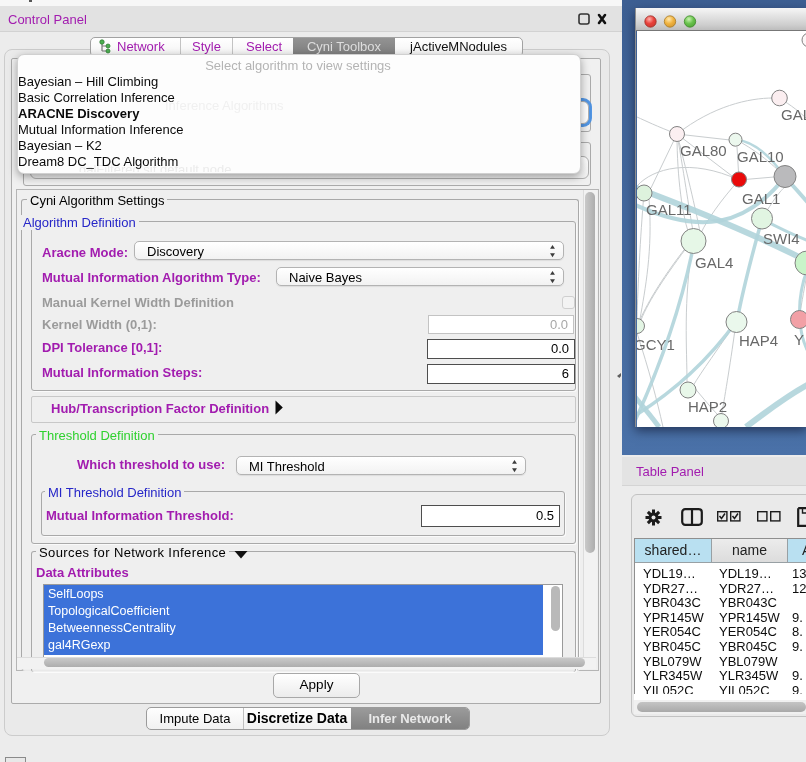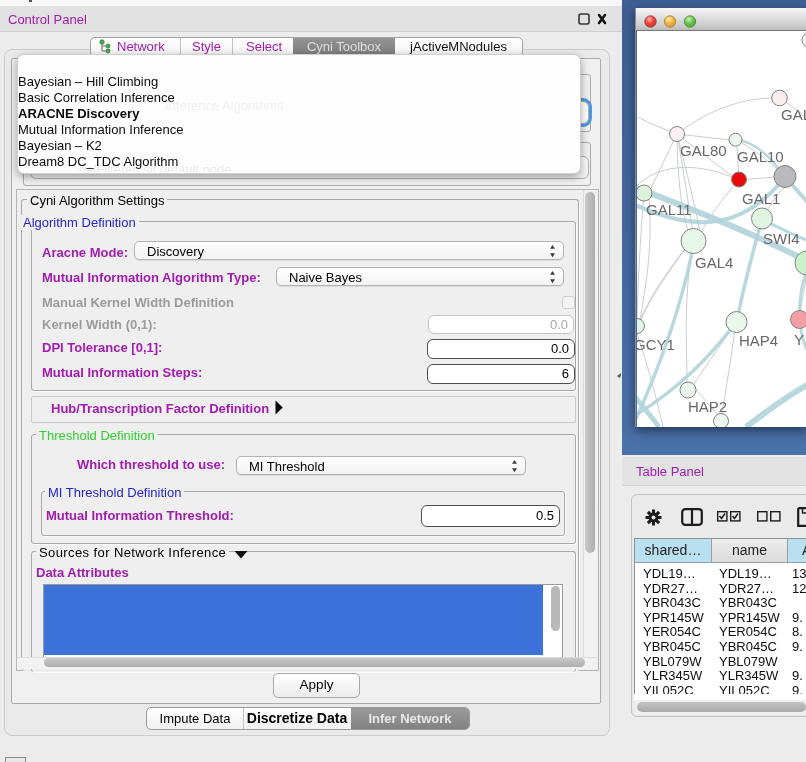--- a/index.html
+++ b/index.html
@@ -11,21 +11,21 @@
   .b{font-weight:bold;}
   .dis{color:#9b9b9b;}
   .gbox{position:absolute;border:1px solid #a9a9a9;border-radius:3px;
         box-shadow:inset 0 0 0 0 #fff, 1px 1px 0 rgba(255,255,255,.7);}
   .gtitle{position:absolute;font-size:13px;background:#efefef;padding:0 3px;white-space:nowrap;}
   .combo{position:absolute;background:linear-gradient(#ffffff,#f2f2f2);
          border:1px solid #b3b3b3;border-radius:5px;
          font-size:13px;color:#000;box-shadow:0 1px 1px rgba(0,0,0,0.08);}
   .combo .ct{position:absolute;left:12px;top:1px;}
   .combo .arr{position:absolute;right:7px;top:1.5px;width:7px;height:14px;}
-  .field{position:absolute;background:#fff;font-size:13px;text-align:right;border-radius:6px;}
+  .field{position:absolute;background:#fff;font-size:13px;text-align:right;}
 </style>
 </head>
 <body>
 
 <div class="abs" style="left:0;top:0;width:806px;height:6px;background:#f7f7f7;"></div>
 <div class="abs" style="left:29px;top:0;width:3px;height:2px;background:#555;"></div>
 
 <div class="abs" style="left:0;top:6px;width:622px;height:25px;background:#e2e2e2;border-bottom:1px solid #d2d2d2;"></div>
 <div class="lbl" style="left:8px;top:12px;">Control Panel</div>
 
@@ -108,20 +108,21 @@
 <div class="gbox" style="left:31px;top:551px;width:543px;height:120px;border-bottom:none;"></div>
 <div class="gtitle" style="left:36px;top:545px;letter-spacing:0.4px;">Sources for Network Inference</div>
 <svg class="abs" style="left:234px;top:550px;" width="14" height="9" viewBox="0 0 14 9">
     <path d="M0.5 1 L13.5 1 L7 8.5 Z" fill="#111"></path>
   </svg>
 
 <div class="lbl b" style="left:36px;top:565px;">Data Attributes</div>
 
 <div class="abs" style="left:43px;top:584px;width:518px;height:73px;background:#fff;border:1px solid #9a9a9a;overflow:hidden;">
   <div style="position:absolute;left:0;top:0;width:499px;height:70px;background:#3c72d9;"></div>
+  <div style="position:absolute;left:4px;top:1px;font-size:12.5px;line-height:16.9px;color:#fff;">SelfLoops<br>TopologicalCoefficient<br>BetweennessCentrality<br>gal4RGexp</div>
   <div style="position:absolute;right:2px;top:1px;width:9px;height:45px;background:#b9b9b9;border-radius:5px;"></div>
 </div>
 
 <div class="abs" style="left:583px;top:190px;width:13px;height:467px;background:#f2f2f2;border-left:1px solid #dcdcdc;"></div>
 <div class="abs" style="left:585px;top:192px;width:10px;height:361px;background:linear-gradient(90deg,#c9c9c9,#adadad);border-radius:6px;"></div>
 <div class="abs" style="left:17px;top:657px;width:579px;height:11px;background:#f2f2f2;border-top:1px solid #dcdcdc;"></div>
 <div class="abs" style="left:44px;top:658px;width:541px;height:9px;background:linear-gradient(#c9c9c9,#adadad);border-radius:5px;"></div>
 
 <div class="abs" style="left:273px;top:673px;width:85px;height:23px;background:linear-gradient(#ffffff,#ececec);border:1px solid #a8a8a8;border-radius:5px;text-align:center;font-size:13.5px;line-height:22px;">Apply</div>
 
@@ -145,20 +146,21 @@
   <path d="M3 3 L3 12 M3 7 L9 7 M3 12 L9 12" stroke="#777" stroke-width="1.2" fill="none"></path>
   <circle cx="3" cy="3" r="2.2" fill="#4caf50" stroke="#2d7d32" stroke-width="0.8"></circle>
   <circle cx="9" cy="7" r="2" fill="#4caf50" stroke="#2d7d32" stroke-width="0.8"></circle>
   <circle cx="9" cy="12" r="2" fill="#4caf50" stroke="#2d7d32" stroke-width="0.8"></circle>
 </svg>
 
 <div class="abs" style="left:17px;top:54px;width:562px;height:118px;background:#fdfdfd;border:1px solid #d0d0d0;border-radius:7px;box-shadow:0 3px 9px rgba(0,0,0,0.35);"></div>
 <div class="abs" style="left:17px;top:54px;width:562px;height:118px;font-size:13px;overflow:hidden;">
   <div style="position:absolute;left:62px;top:108px;color:#ebebeb;">galFiltered.sif default node</div>
   <div style="position:absolute;left:148px;top:44px;color:#f0f0f0;">Inference Algorithms</div>
+  <div style="position:absolute;left:0;top:4px;width:100%;text-align:center;color:#b4b4b4;">Select algorithm to view settings</div>
   <div style="position:absolute;left:1px;top:20px;line-height:15.9px;color:#0a0a0a;">
     Bayesian – Hill Climbing<br>
     Basic Correlation Inference<br>
     <span class="b">ARACNE Discovery</span><br>
     Mutual Information Inference<br>
     Bayesian – K2<br>
     Dream8 DC_TDC Algorithm
   </div>
 </div>
 

